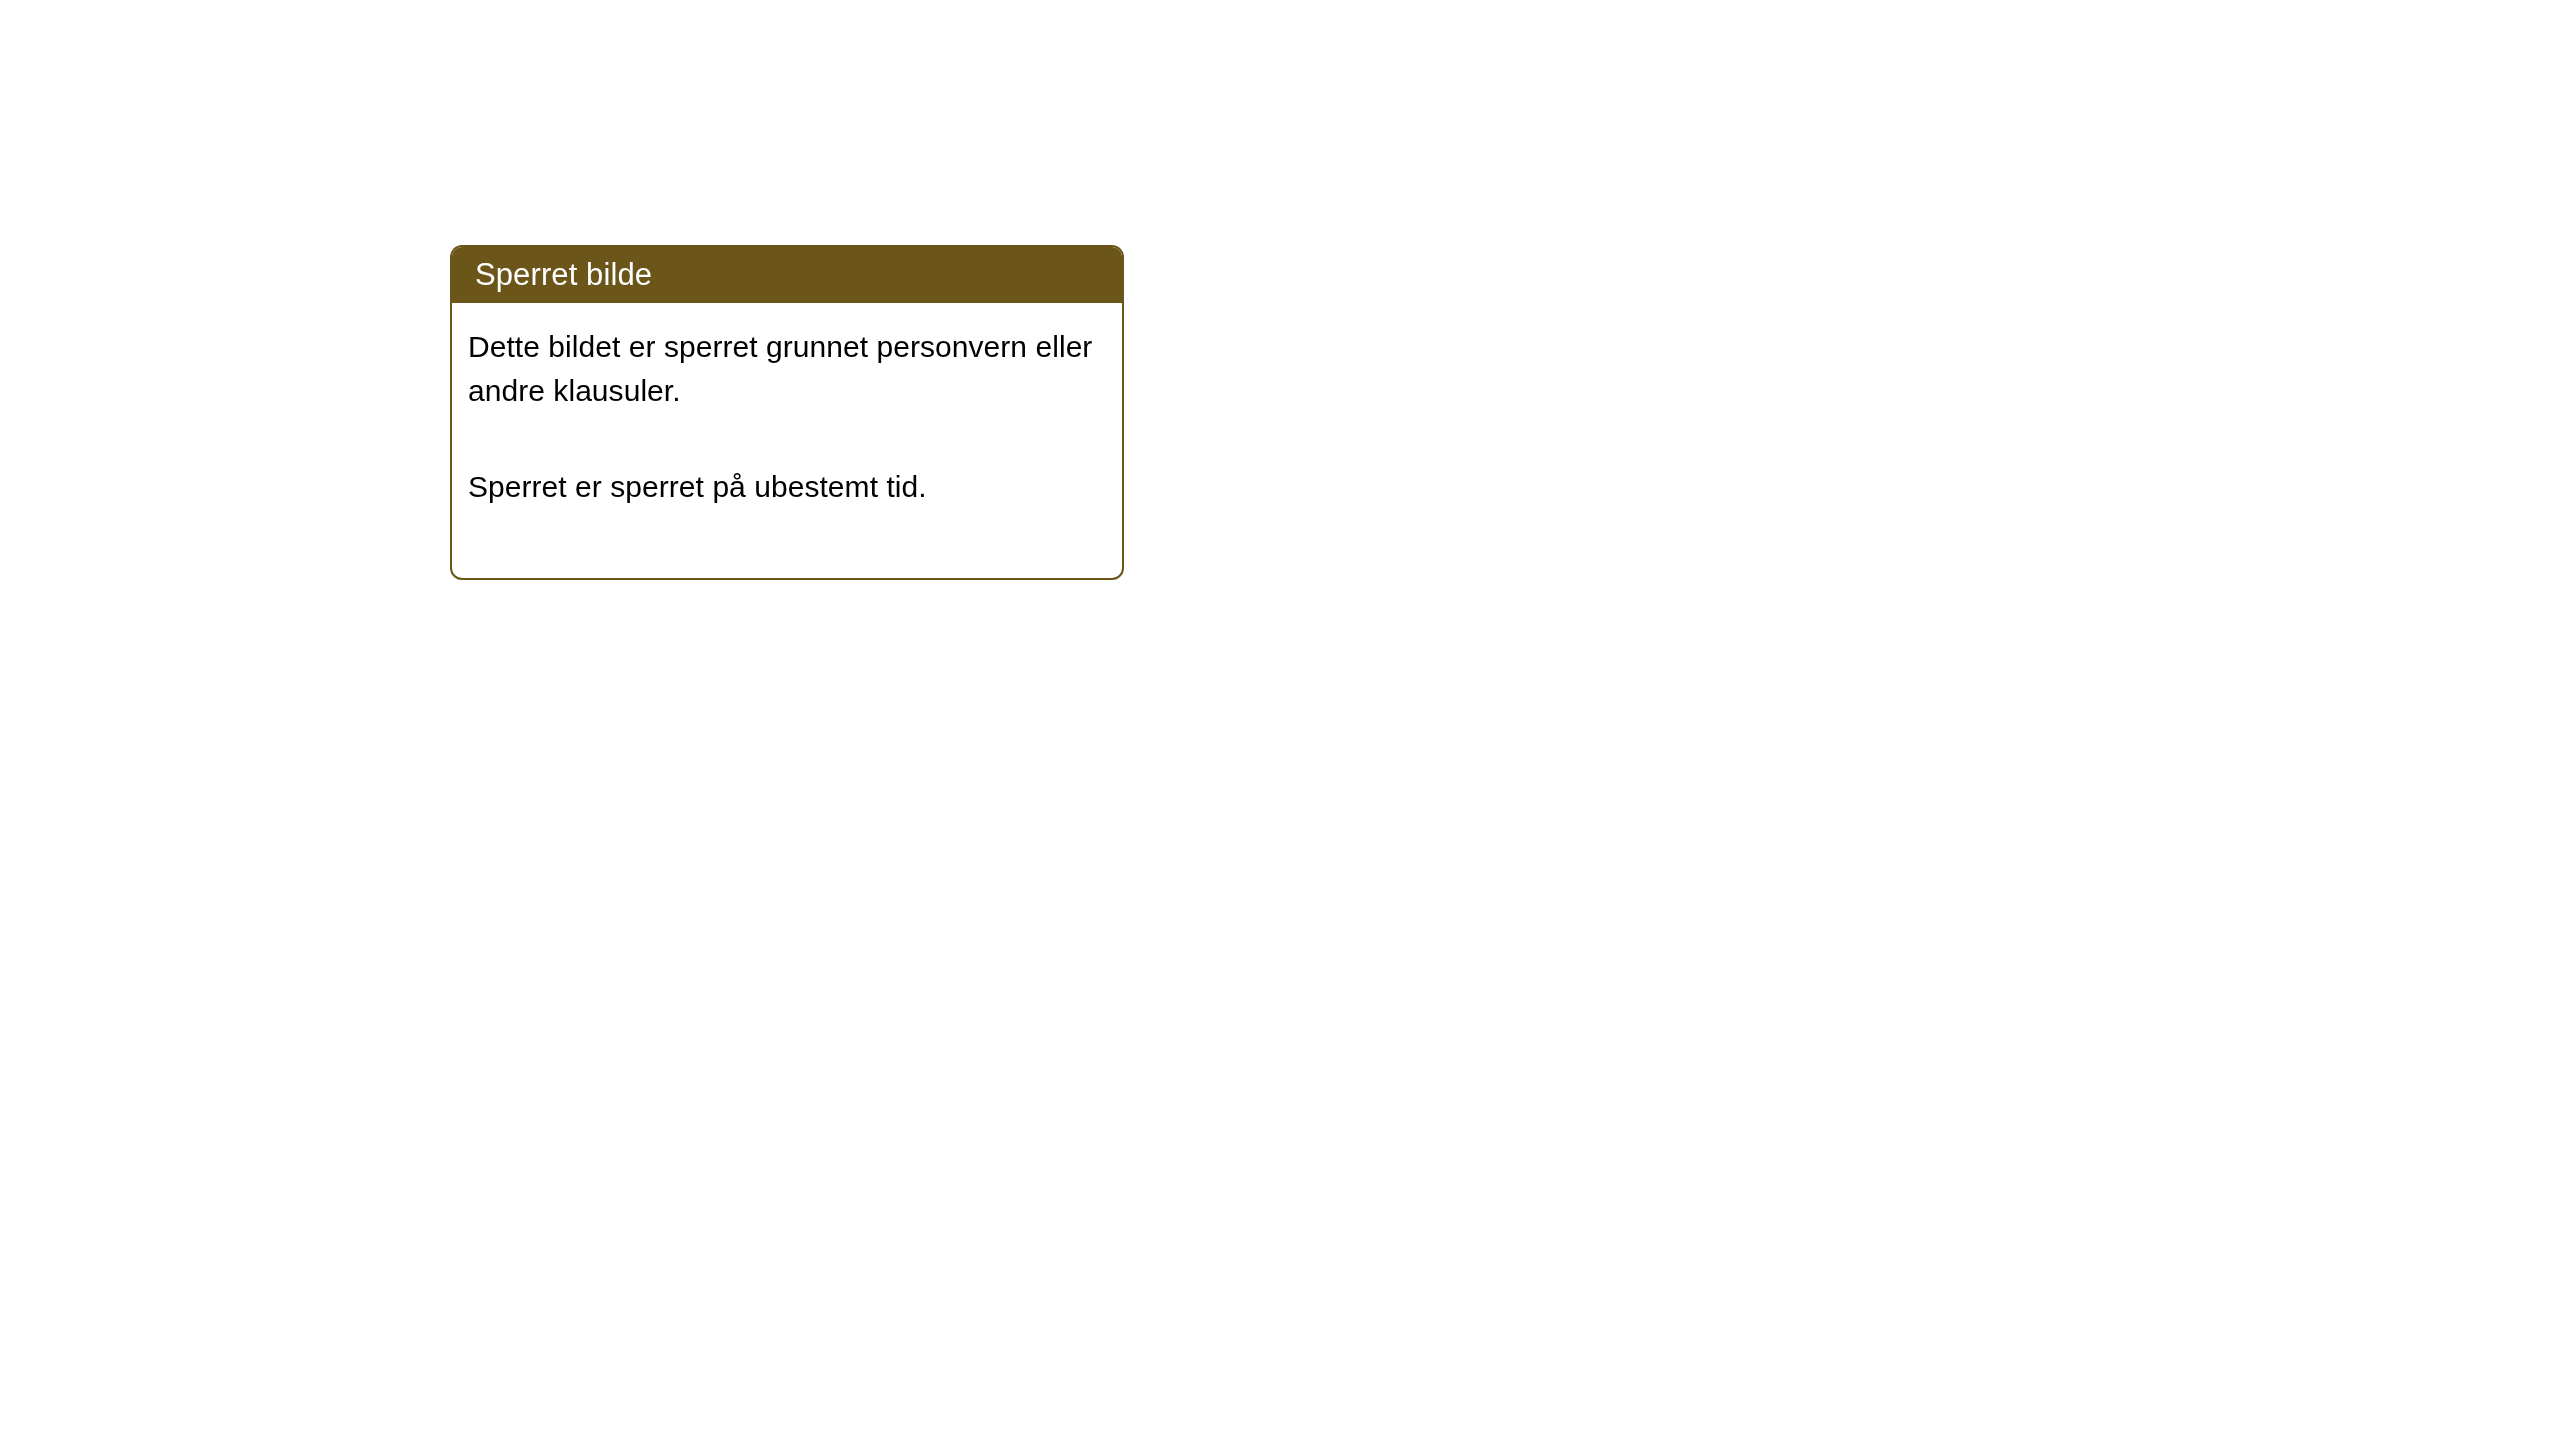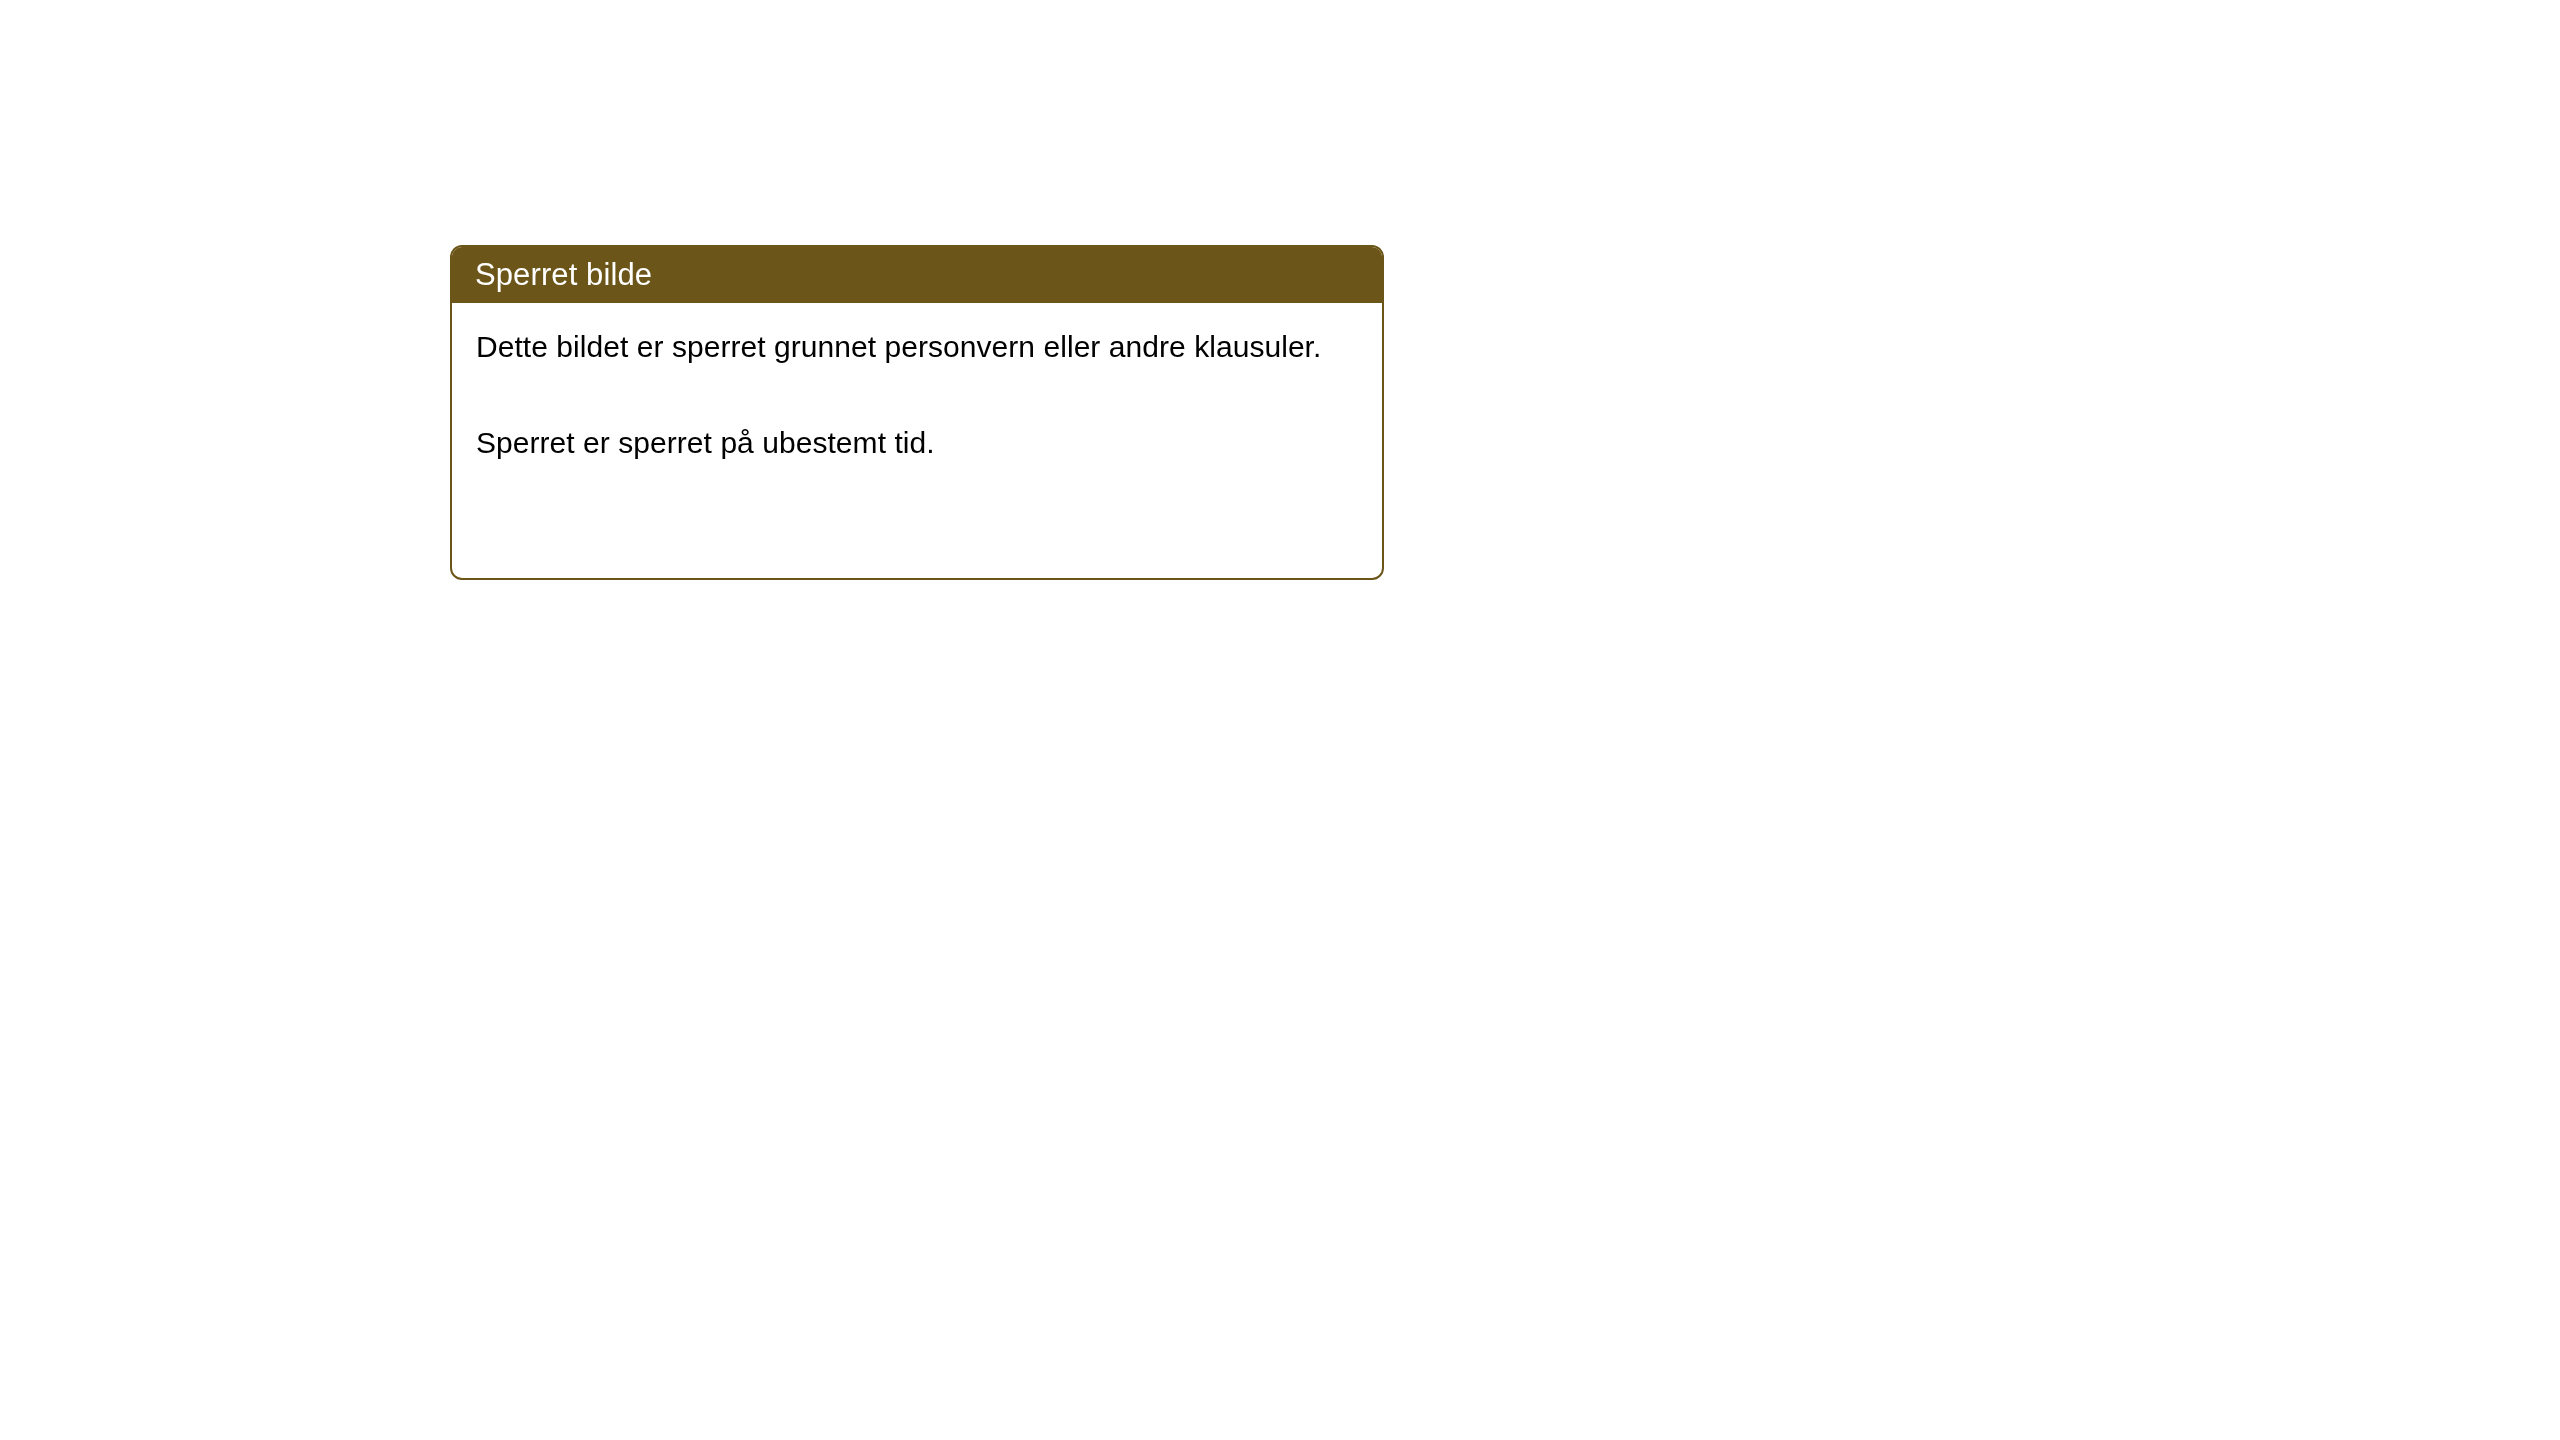--- a/index.html
+++ b/index.html
@@ -19,21 +19,21 @@
   #canvas {
     position: relative;
     width: 2560px;
     height: 1440px;
     background: #ffffff;
   }
 
   .notice-card {
     position: absolute;
     top: 245px;
-    width: 934px;
+    width: 674px;
     height: 335px;
     box-sizing: border-box;
     background: #ffffff;
     border: 2px solid #6b5518;
     border-radius: 12px;
     overflow: hidden;
   }
 
   #card-no  { left: 450px; }
   #card-en  { left: 1312px; }
@@ -50,21 +50,21 @@
   .card-title {
     color: #ffffff;
     font-size: 31px;
     font-weight: 400;
     line-height: 36px;
     letter-spacing: 0.1px;
     white-space: nowrap;
   }
 
   .card-body {
-    padding: 22px 26px 0 24px;
+    padding: 22px 26px 0 16px;
     box-sizing: border-box;
   }
 
   .body-paragraph {
     color: #000000;
     font-size: 30px;
     font-weight: 400;
     line-height: 44px;
     margin: 0;
     letter-spacing: 0.05px;

